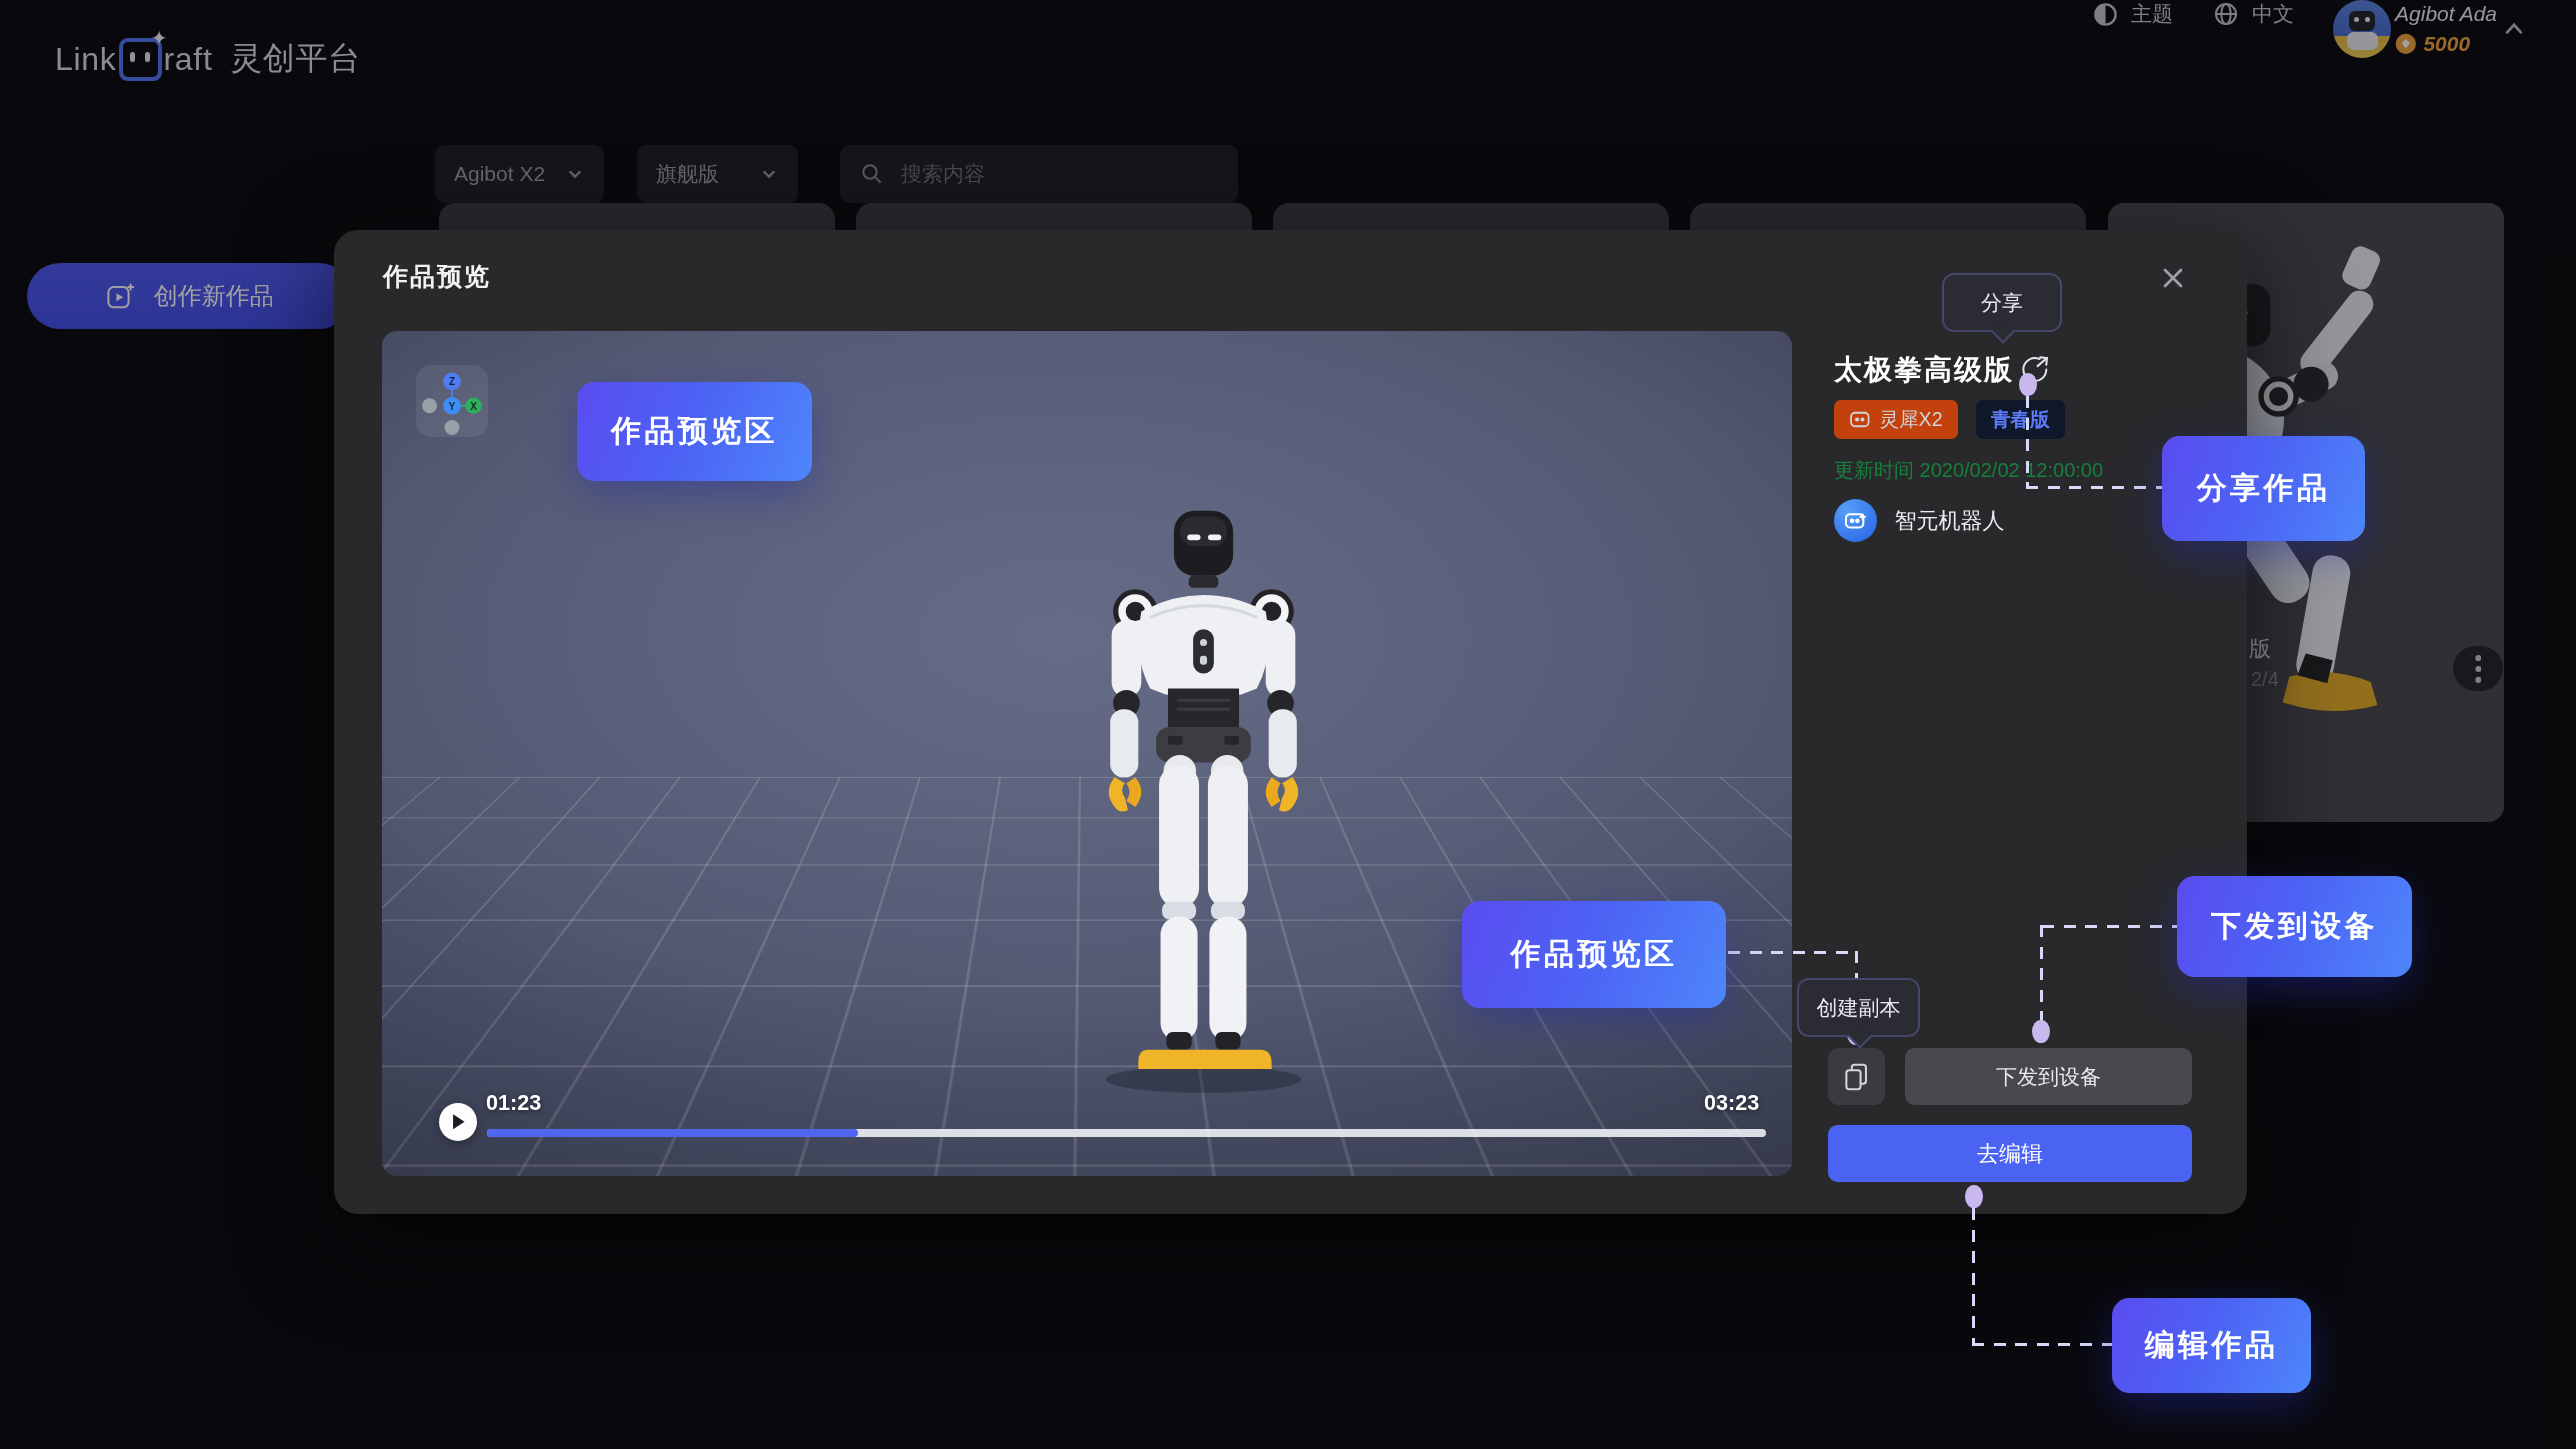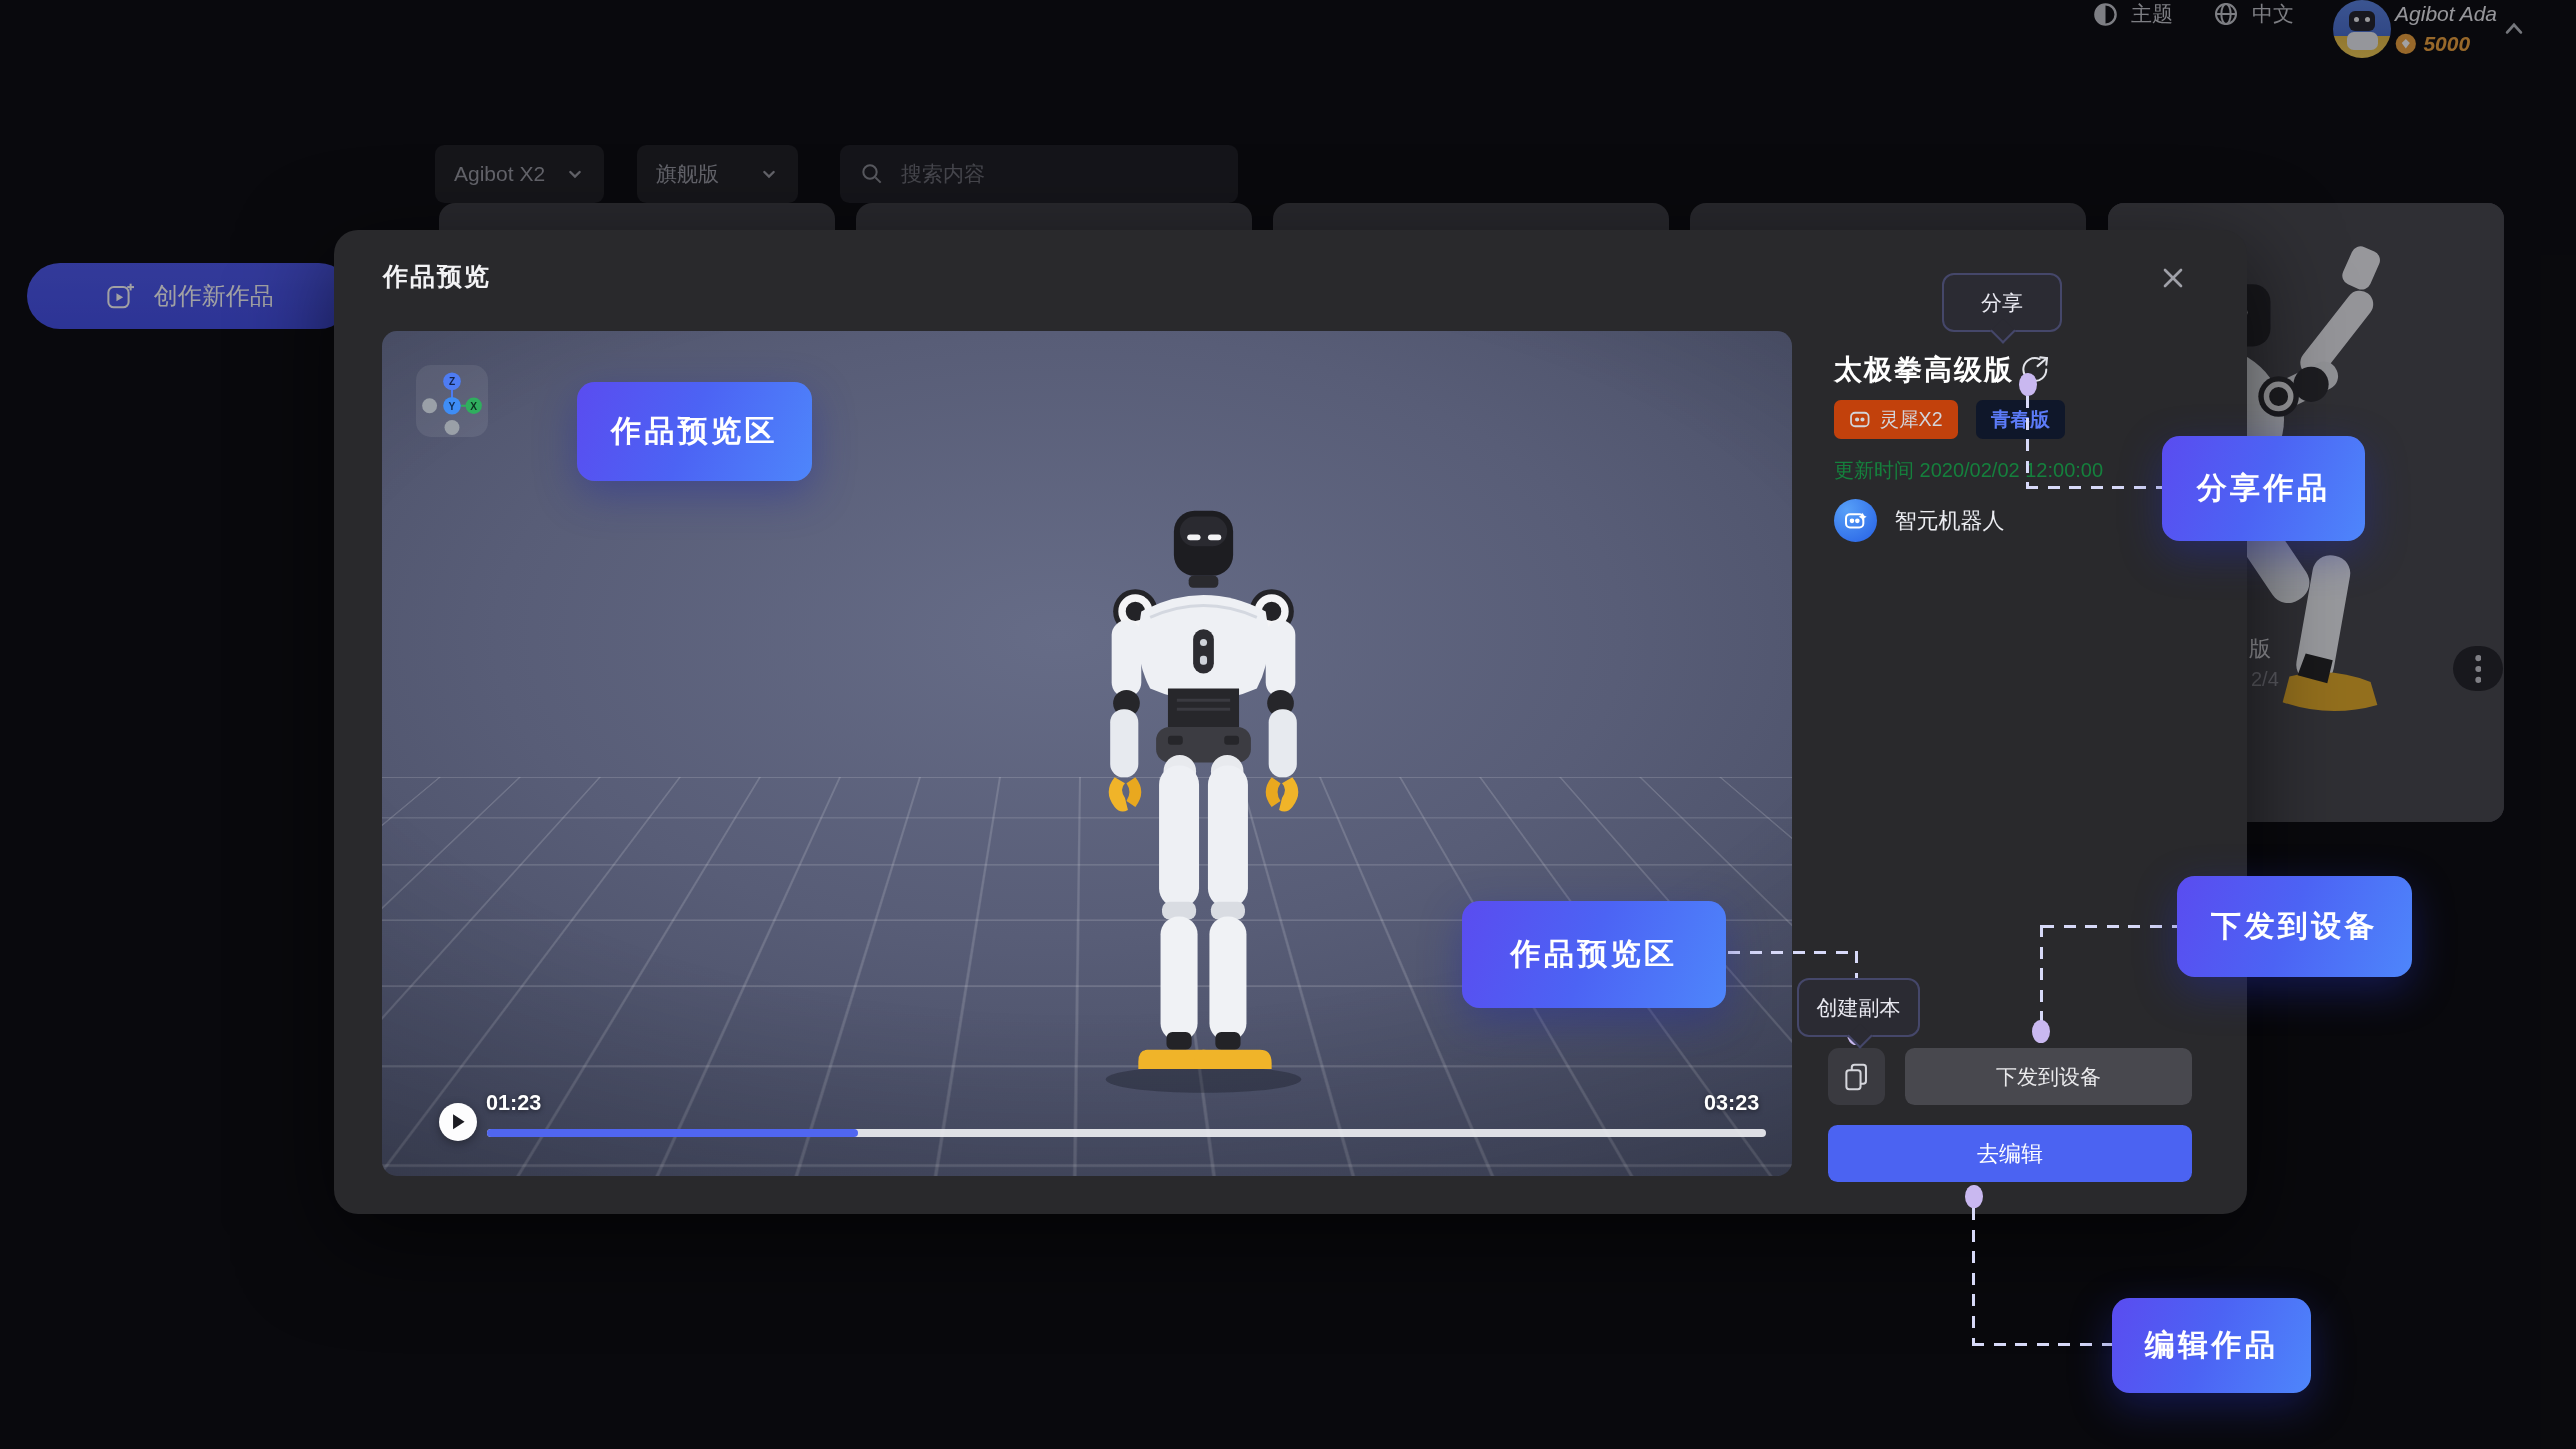--- a/index.html
+++ b/index.html
@@ -128,20 +128,30 @@
   .co-preview{left:577px;top:382px;width:235px;height:99px;}
   .co-share{left:2162px;top:436px;width:203px;height:105px;}
   .co-copy{left:1462px;top:901px;width:264px;height:107px;}
   .co-deploy{left:2177px;top:876px;width:235px;height:101px;}
   .co-edit{left:2112px;top:1298px;width:199px;height:95px;}
 </style>
 </head>
 <body>
 
 <div class="header">
+  <div class="logo">
+    <span>Link</span>
+    <span class="logo-cbox">
+      <span class="eye" style="left:7.4px;"></span>
+        <span class="eye" style="right:7.4px;"></span>
+      <span class="star">✦</span>
+    </span>
+    <span>raft</span>
+    <span class="logo-cn">灵创平台</span>
+  </div>
   <div class="hdr-right">
     <div class="hdr-item">
       <span>
         <svg width="27" height="27" viewBox="0 0 40 40">
             <circle cx="20" cy="20" r="15" fill="none" stroke="#c6c7cc" stroke-width="3.5"></circle>
             <path d="M20 5 A15 15 0 0 0 20 35 Z" fill="#c6c7cc"></path>
           </svg>
       </span>
       <span>主题</span>
     </div>

